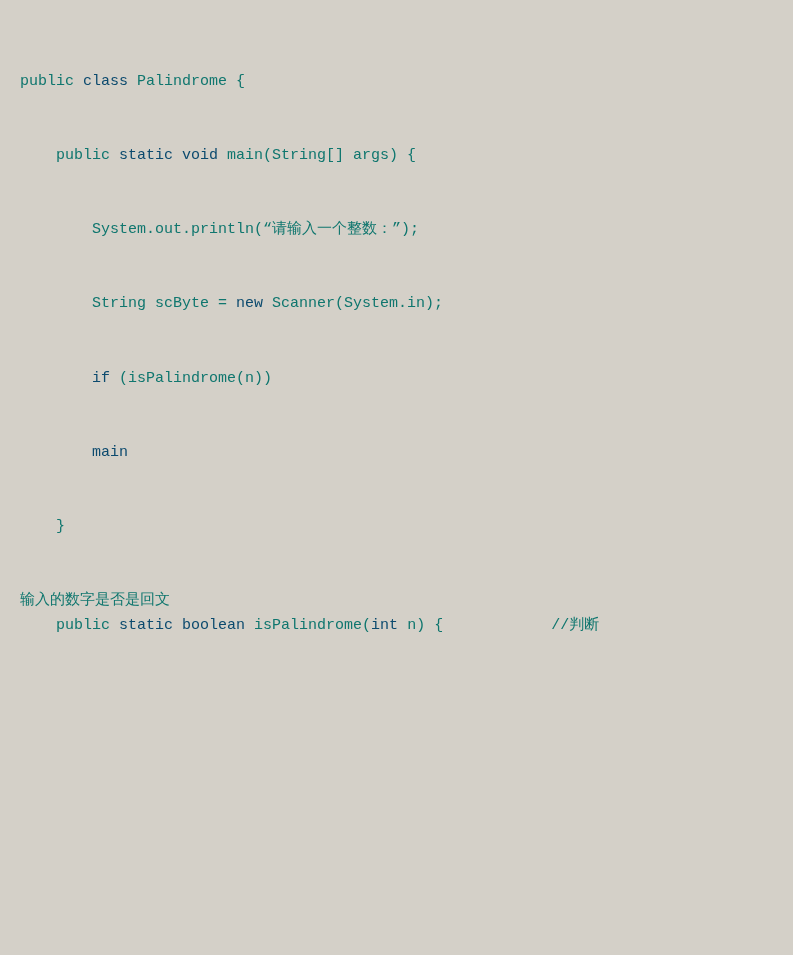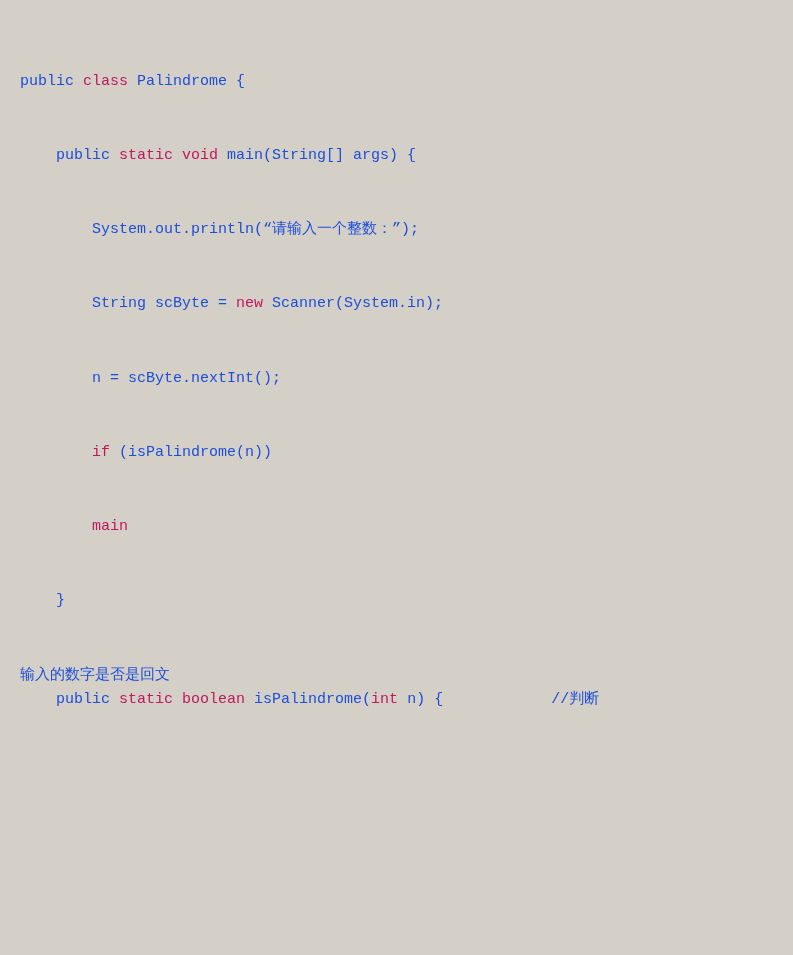--- a/index.html
+++ b/index.html
@@ -32,38 +32,37 @@
       font-family: 'Courier New', Courier, monospace;
       font-size: 15px;
     }
 
     .line {
       display: block;
       min-height: 1.65em;
     }
 
     .kw {
-      color: #be185d;
+      color: #0c4a6e;
       font-weight: normal;
     }
 
     .normal {
-      color: #1d4ed8;
+      color: #0f766e;
     }
   </style>
 </head>
 <body>
 
 <div class="code-container">
   <div class="code-block">
     <span class="line"><span class="normal">public </span><span class="kw">class</span><span class="normal"> Palindrome {</span></span>
     <span class="line"><span class="normal">    public </span><span class="kw">static</span><span class="normal"> </span><span class="kw">void</span><span class="normal"> main(String[] args) {</span></span>
     <span class="line"><span class="normal">        System.out.println(“请输入一个整数：”);</span></span>
     <span class="line"><span class="normal">        String scByte = </span><span class="kw">new</span><span class="normal"> Scanner(System.in);</span></span>
-    <span class="line"><span class="normal">        n = scByte.nextInt();</span></span>
     <span class="line"><span class="normal">        </span><span class="kw">if</span><span class="normal"> (isPalindrome(n))</span></span>
     <span class="line"><span class="normal">        </span><span class="kw">main</span></span>
     <span class="line"><span class="normal">    }</span></span>
     <span class="line"><span class="normal">输入的数字是否是回文</span></span><span class="line"><span class="normal">    public </span><span class="kw">static</span><span class="normal"> </span><span class="kw">boolean</span><span class="normal"> isPalindrome(</span><span class="kw">int</span><span class="normal"> n) {            //判断</span></span>
     
     
     
     
     
     

